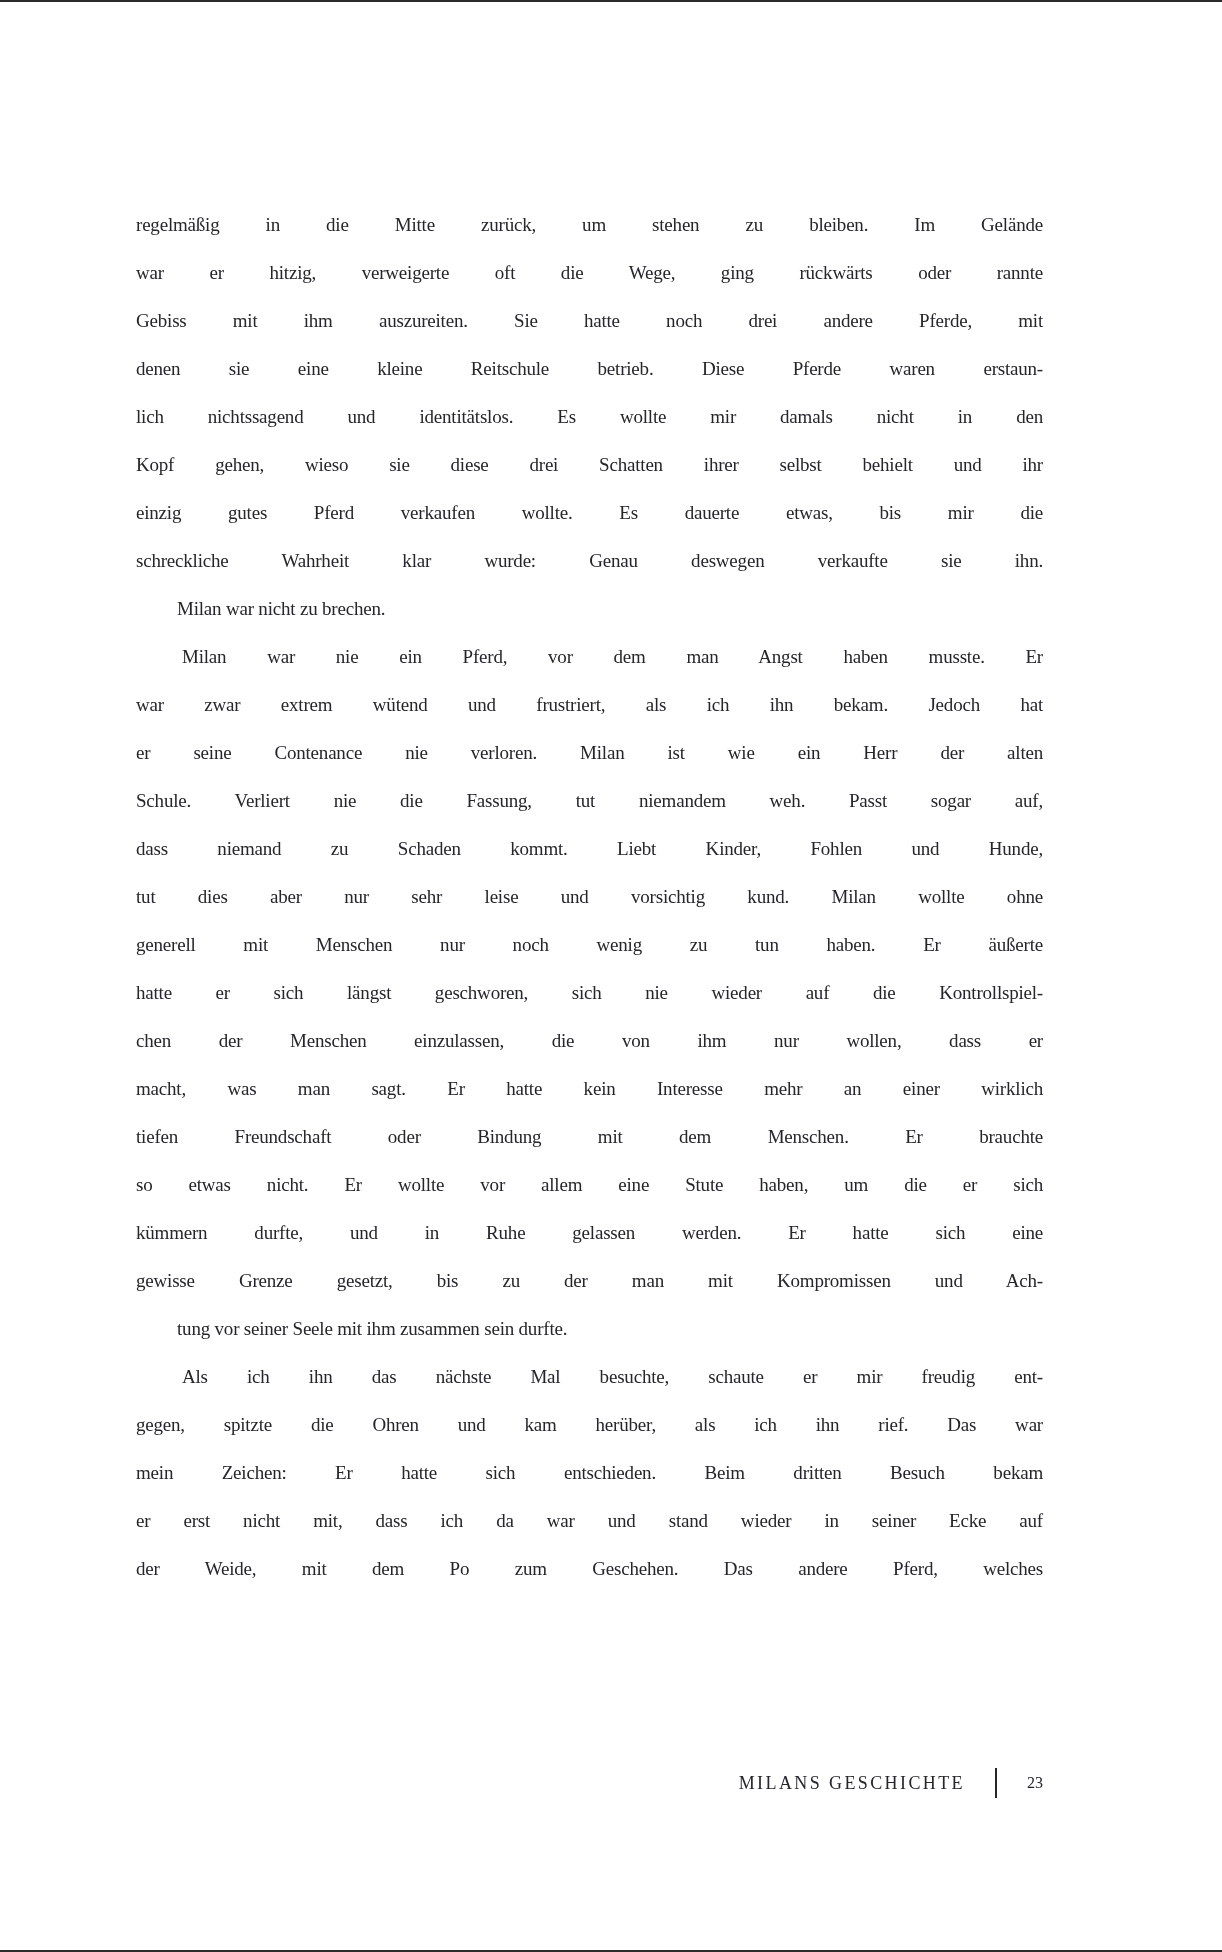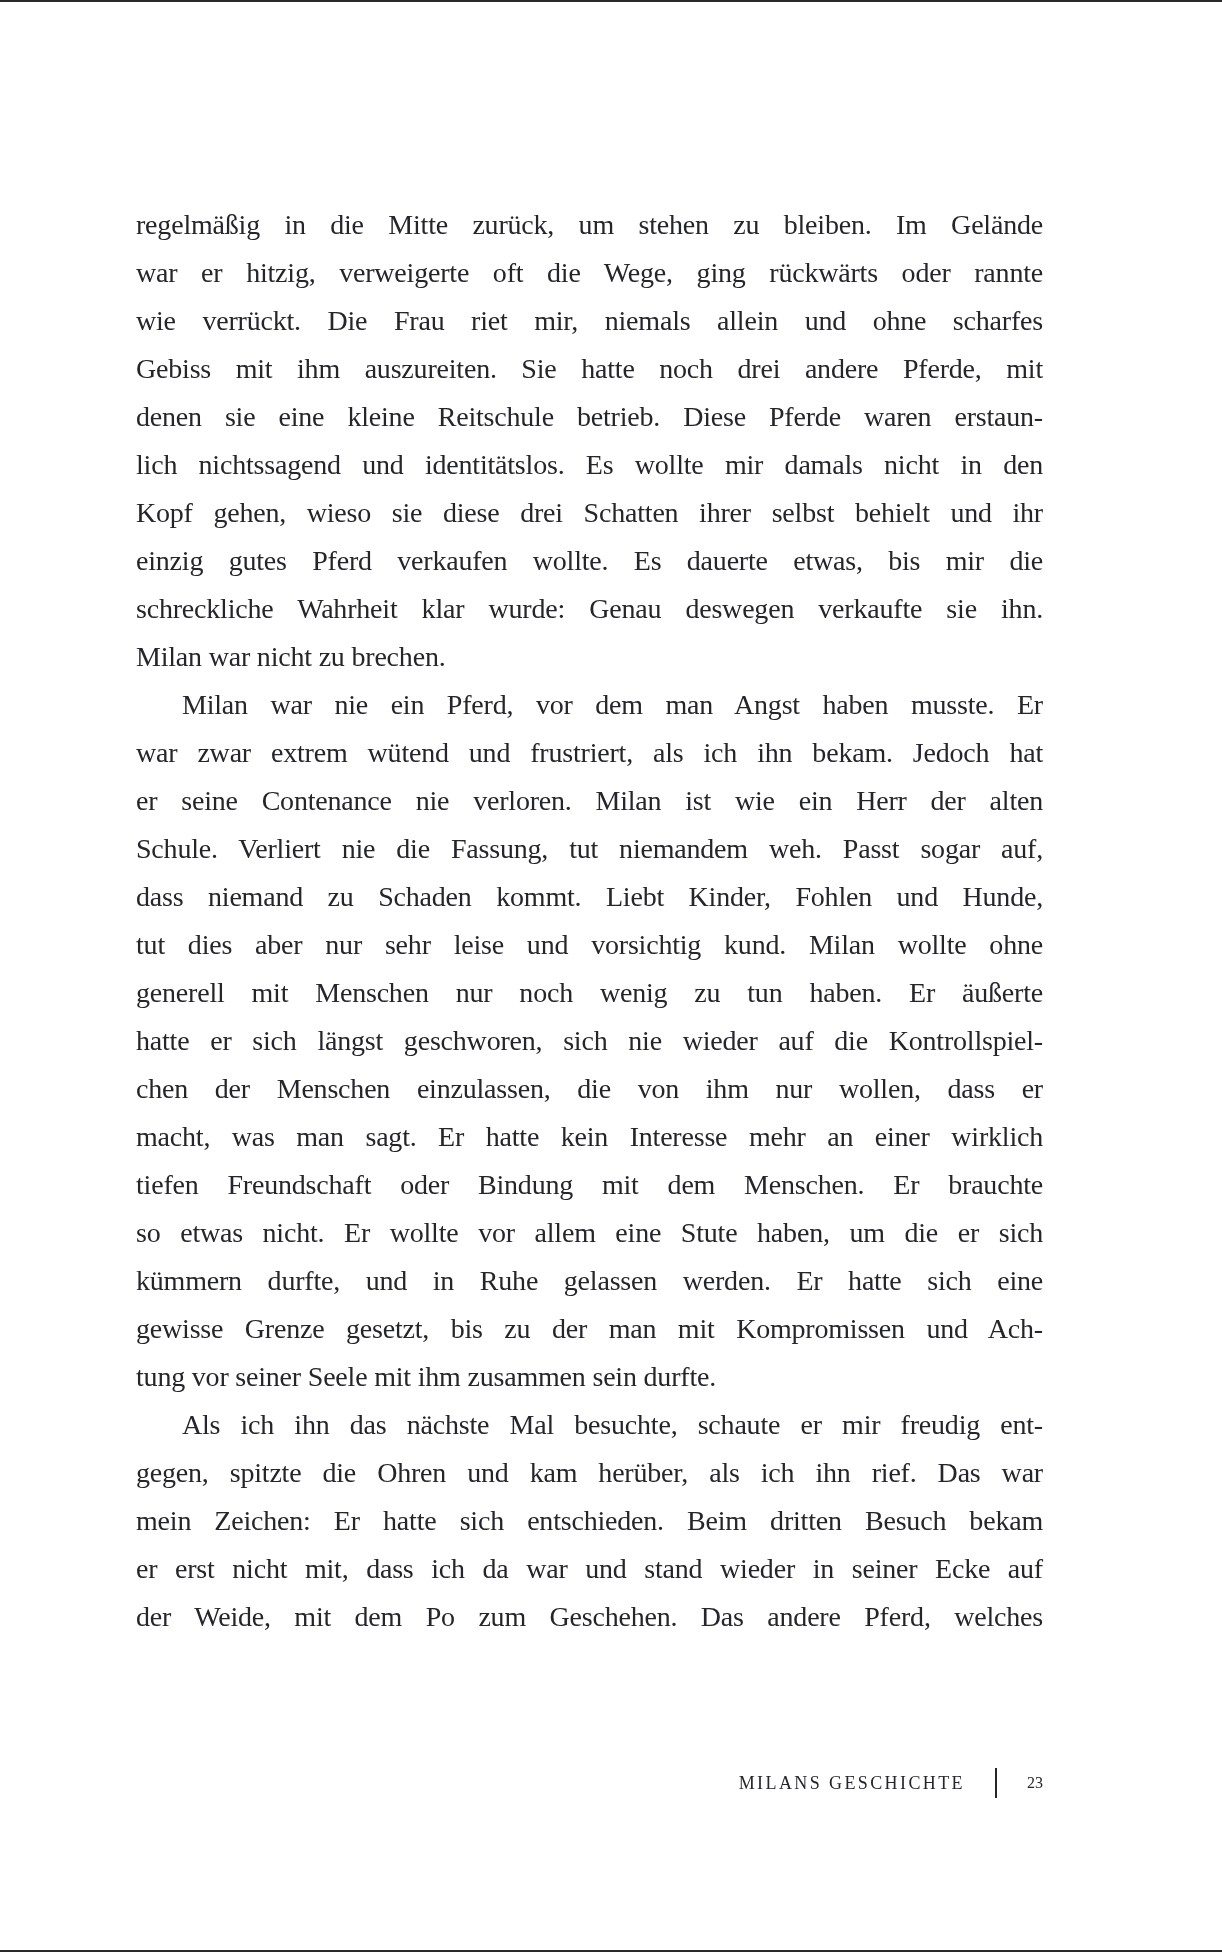--- a/index.html
+++ b/index.html
@@ -9,46 +9,45 @@
       font-family: "Liberation Serif", "DejaVu Serif", serif;
       color: #25262b;
     }
     .edge-top { position: absolute; left: 0; top: 0; width: 1222px; height: 2px; background: #2a2a2a; }
     .edge-bottom { position: absolute; left: 0; bottom: 0; width: 1222px; height: 2px; background: #2a2a2a; }
     .text-block {
       position: absolute; left: 136px; top: 201px; width: 907px;
     }
     .line {
       display: block; height: 48px; line-height: 48px;
-      font-size: 28px; white-space: nowrap;
+      font-size: 19px; white-space: nowrap;
       text-align: justify; text-align-last: justify;
       letter-spacing: -0.2px;
     }
     .line.indent { padding-left: 46px; }
-    .line.last { text-align-last: left; }
+    .line.last { text-align-last: left; margin-left: 41px; }
     .footer {
       position: absolute; top: 1766px; left: 690px; width: 353px; height: 34px;
       display: flex; align-items: center; justify-content: flex-end;
     }
     .running-head {
       font-size: 18px; letter-spacing: 2.4px; text-transform: uppercase;
       font-variant: small-caps;
     }
     .sep { width: 2px; height: 30px; background: #25262b; margin: 0 30px 0 30px; }
     .page-no { font-size: 16px; }
   </style>
 </head>
 <body>
 
 <div class="edge-top"></div>
 
 <div class="text-block">
   <span class="line">regelmäßig in die Mitte zurück, um stehen zu bleiben. Im Gelände</span>
   <span class="line">war er hitzig, verweigerte oft die Wege, ging rückwärts oder rannte</span>
-  <span class="line">wie verrückt. Die Frau riet mir, niemals allein und ohne scharfes</span>
   <span class="line">Gebiss mit ihm auszureiten. Sie hatte noch drei andere Pferde, mit</span>
   <span class="line">denen sie eine kleine Reitschule betrieb. Diese Pferde waren erstaun-</span>
   <span class="line">lich nichtssagend und identitätslos. Es wollte mir damals nicht in den</span>
   <span class="line">Kopf gehen, wieso sie diese drei Schatten ihrer selbst behielt und ihr</span>
   <span class="line">einzig gutes Pferd verkaufen wollte. Es dauerte etwas, bis mir die</span>
   <span class="line">schreckliche Wahrheit klar wurde: Genau deswegen verkaufte sie ihn.</span>
   <span class="line last">Milan war nicht zu brechen.</span>
   <span class="line indent">Milan war nie ein Pferd, vor dem man Angst haben musste. Er</span>
   <span class="line">war zwar extrem wütend und frustriert, als ich ihn bekam. Jedoch hat</span>
   <span class="line">er seine Contenance nie verloren. Milan ist wie ein Herr der alten</span>

